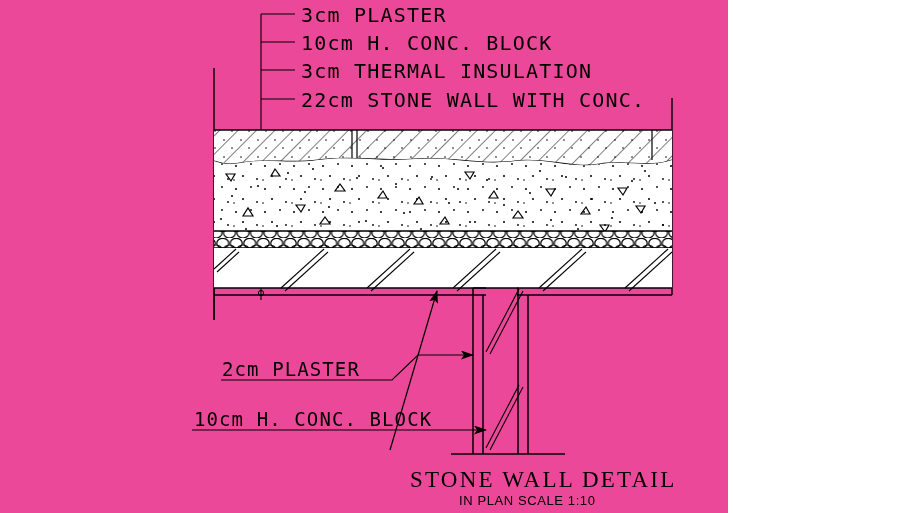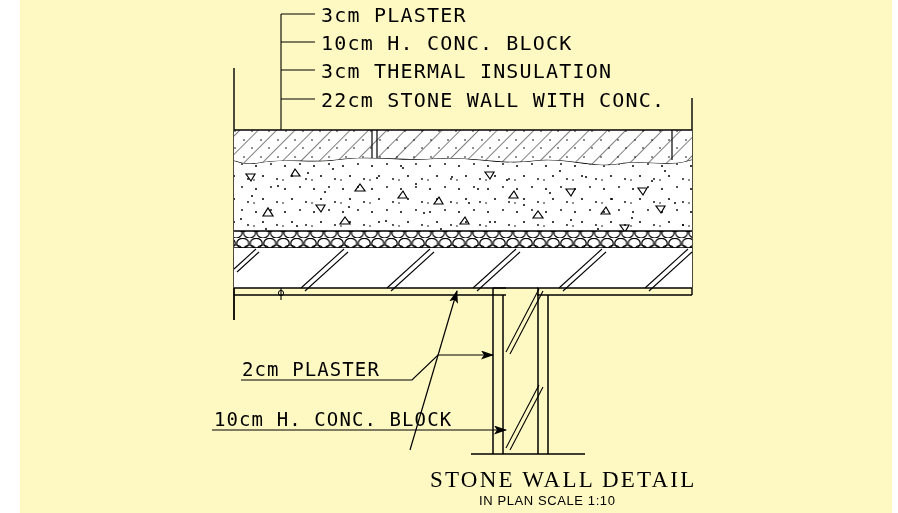--- a/index.html
+++ b/index.html
@@ -8,24 +8,23 @@
     background: #ffffff;
   }
   body {
     width: 898px;
     height: 513px;
     overflow: hidden;
     font-family: "Liberation Sans", sans-serif;
   }
   #drawing-root {
     position: relative;
-    width: 872px;
+    width: 728px;
     height: 513px;
-    background: #fef9c3;
-    margin-left: 20px;
+    background: #ec4899;
   }
   svg.cad {
     position: absolute;
     top: 0;
     left: 0;
     width: 898px;
     height: 513px;
     display: block;
   }
   .lbl {

